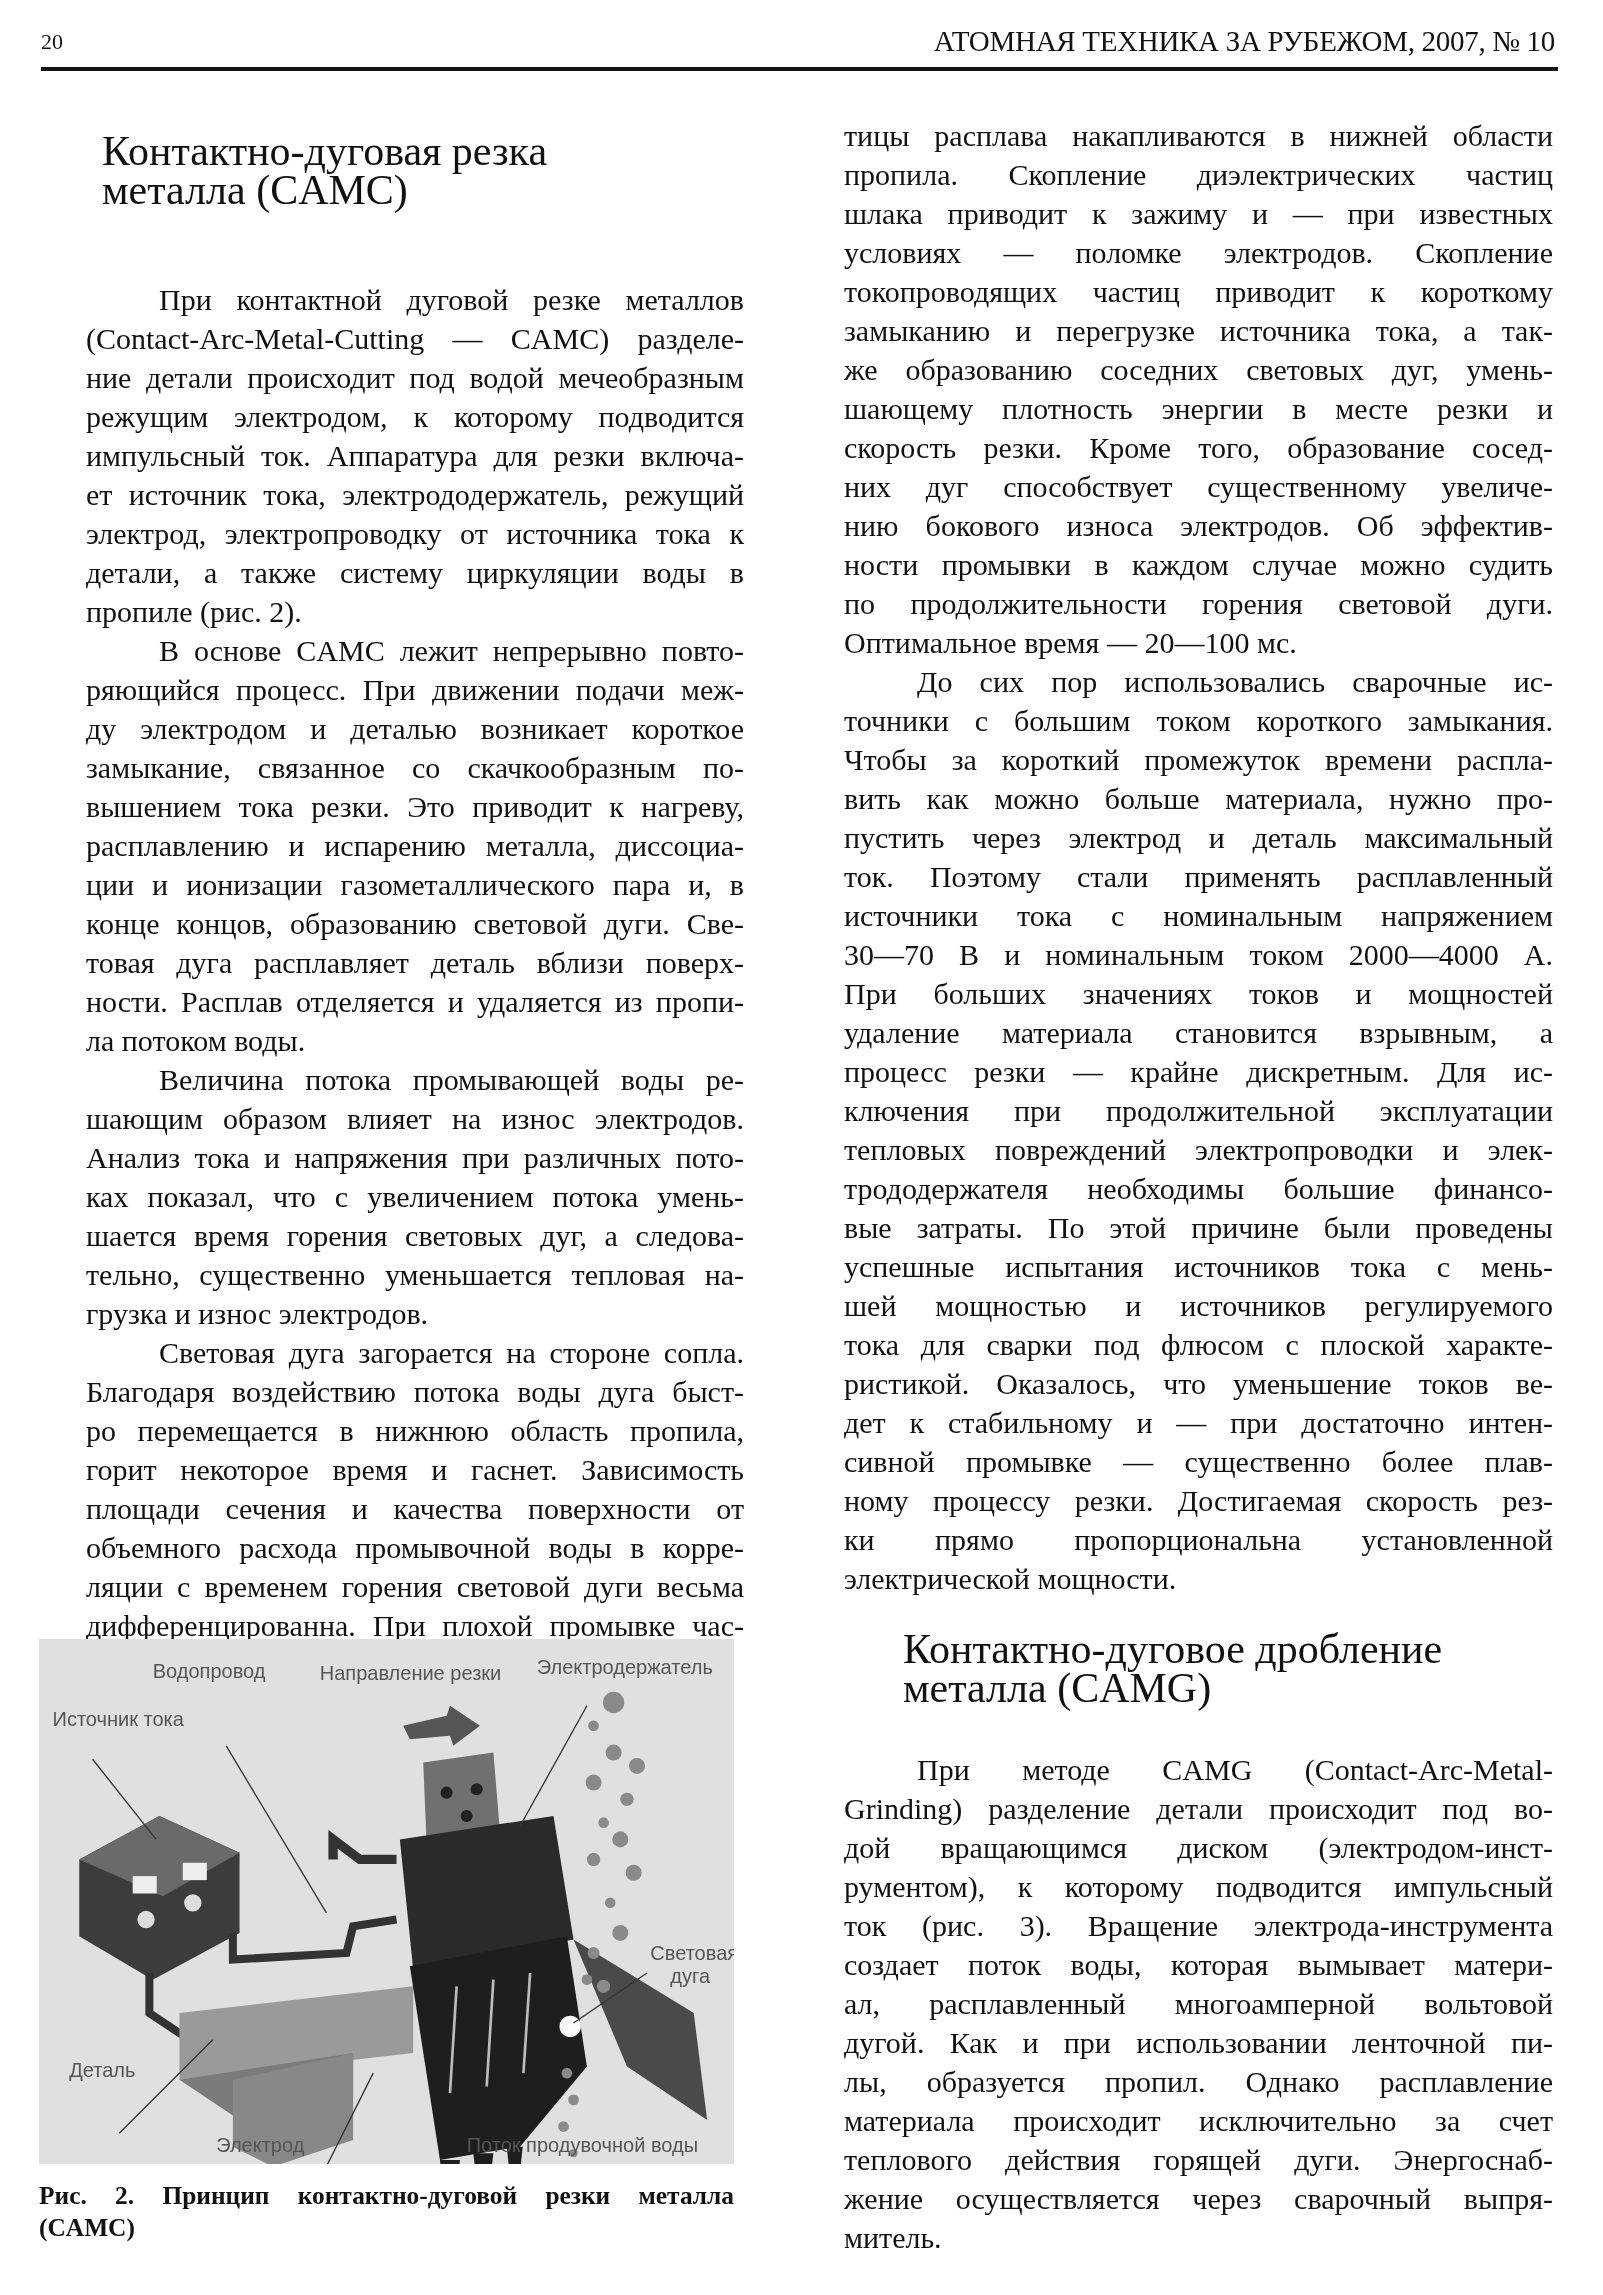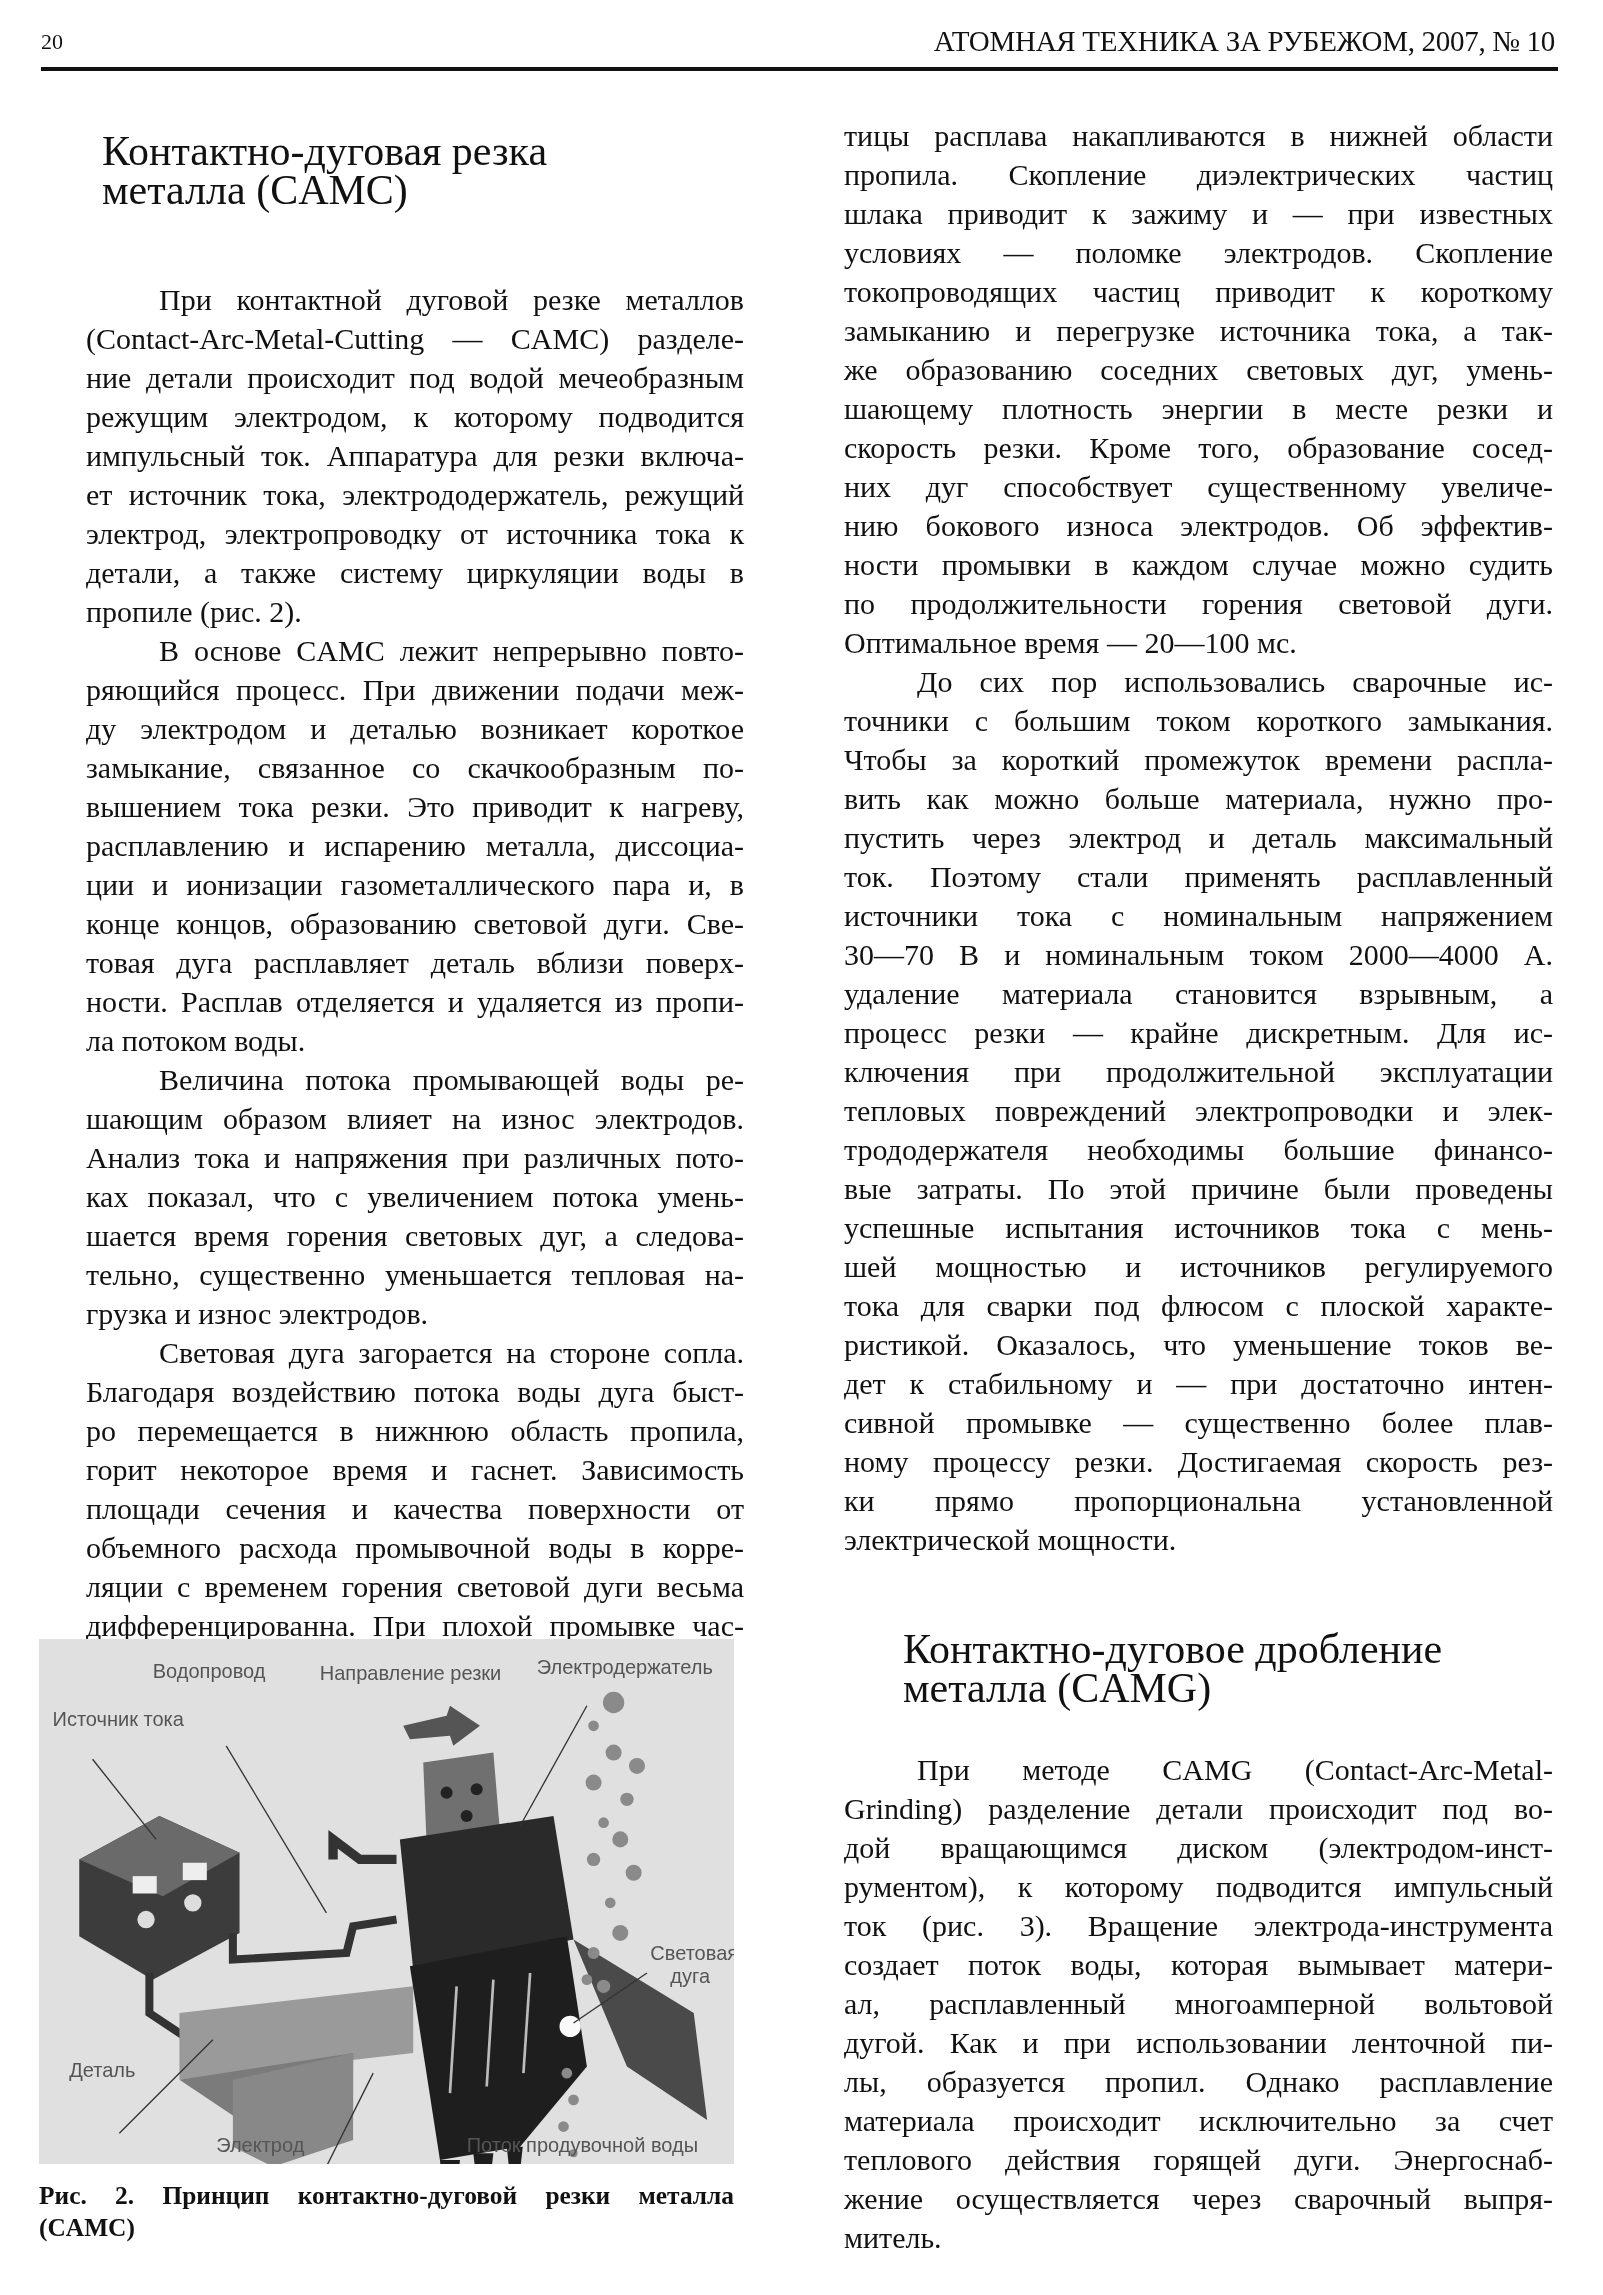--- a/index.html
+++ b/index.html
@@ -185,20 +185,21 @@
     <span class="line">по продолжительности горения световой дуги.</span>
     <span class="line last">Оптимальное время — 20—100 мс.</span>
     <span class="line indent">До сих пор использовались сварочные ис-</span>
     <span class="line">точники с большим током короткого замыкания.</span>
     <span class="line">Чтобы за короткий промежуток времени распла-</span>
     <span class="line">вить как можно больше материала, нужно про-</span>
     <span class="line">пустить через электрод и деталь максимальный</span>
     <span class="line">ток. Поэтому стали применять расплавленный</span>
     <span class="line">источники тока с номинальным напряжением</span>
     <span class="line">30—70 В и номинальным током 2000—4000 А.</span>
+    <span class="line">При больших значениях токов и мощностей</span>
     <span class="line">удаление материала становится взрывным, а</span>
     <span class="line">процесс резки — крайне дискретным. Для ис-</span>
     <span class="line">ключения при продолжительной эксплуатации</span>
     <span class="line">тепловых повреждений электропроводки и элек-</span>
     <span class="line">трододержателя необходимы большие финансо-</span>
     <span class="line">вые затраты. По этой причине были проведены</span>
     <span class="line">успешные испытания источников тока с мень-</span>
     <span class="line">шей мощностью и источников регулируемого</span>
     <span class="line">тока для сварки под флюсом с плоской характе-</span>
     <span class="line">ристикой. Оказалось, что уменьшение токов ве-</span>

